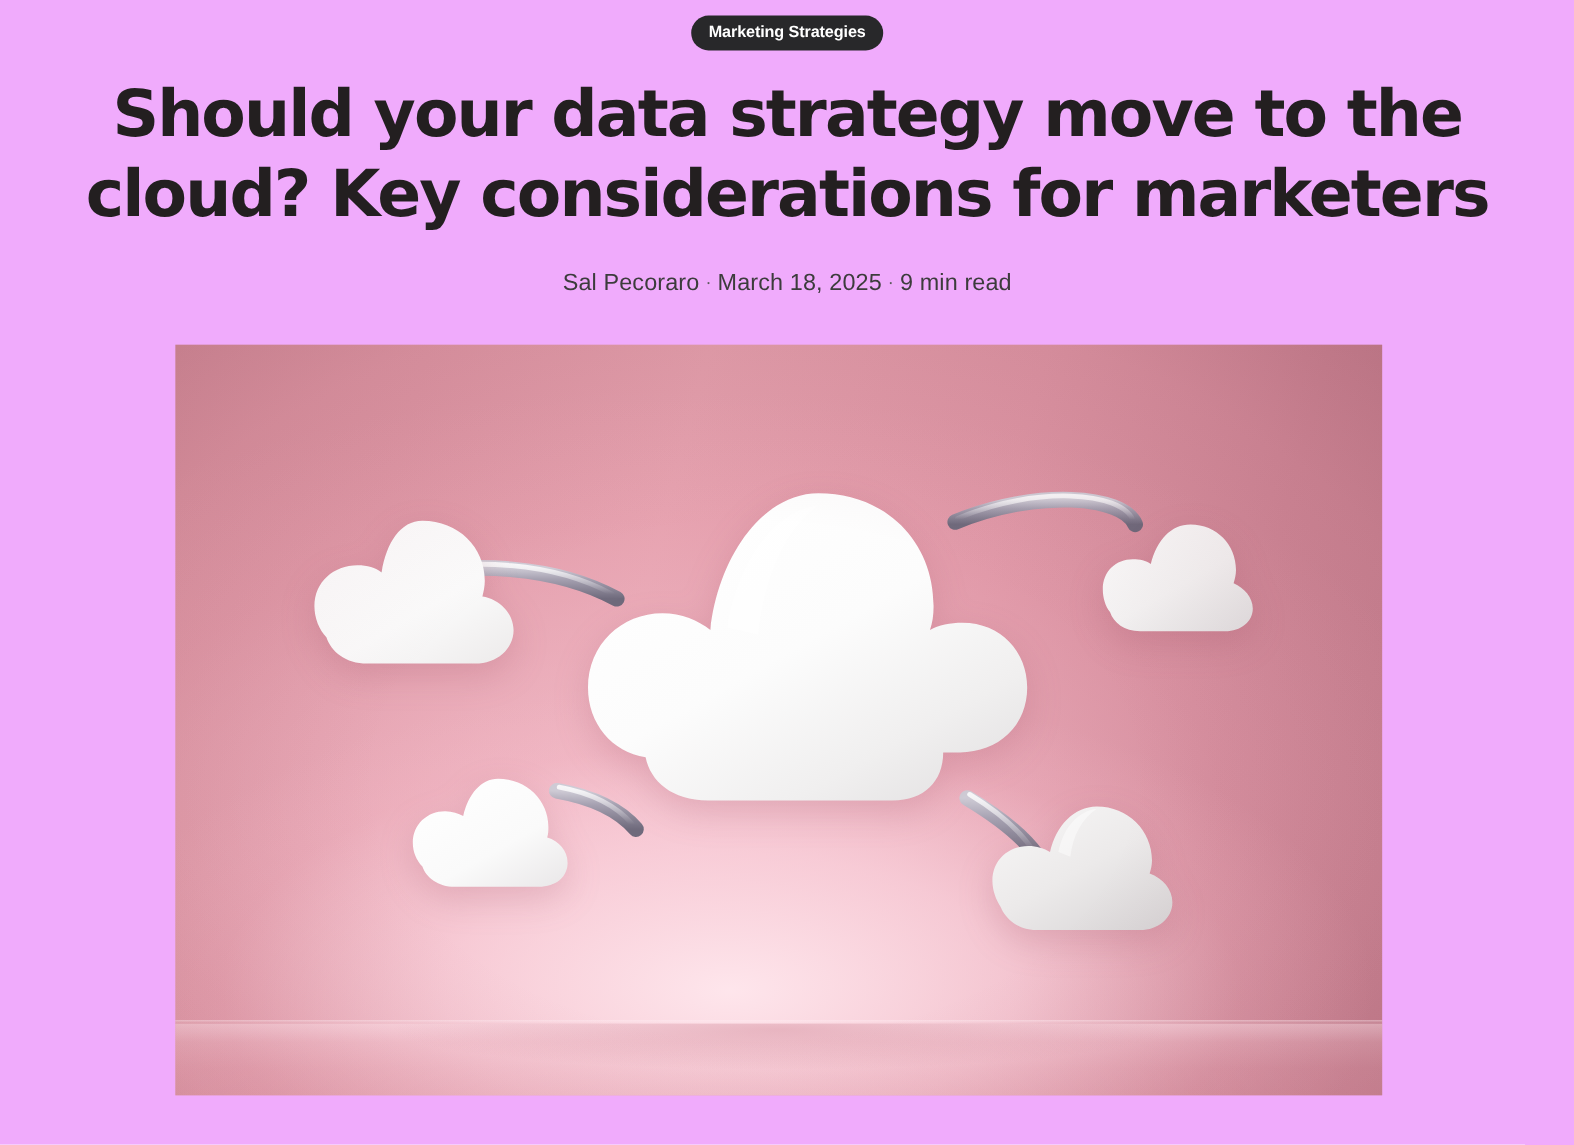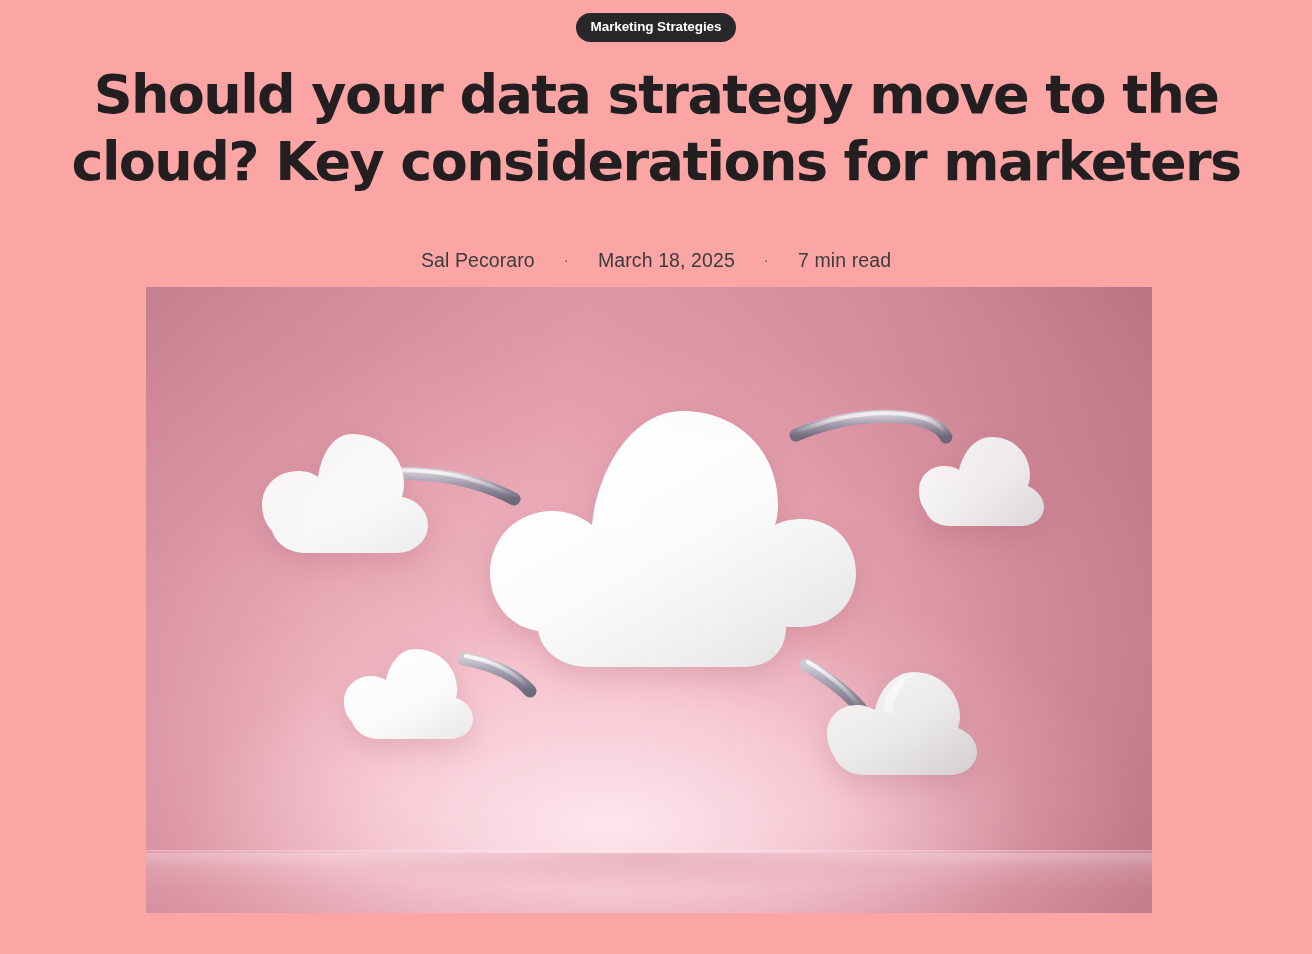--- a/index.html
+++ b/index.html
@@ -10,21 +10,21 @@
     height: 954px;
     background: #ffffff;
     font-family: "Liberation Sans", sans-serif;
     overflow: hidden;
   }
 
   .page {
     position: relative;
     width: 1312px;
     height: 954px;
-    background: #fca5a5;
+    background: #f0abfc;
   }
 
   
   .badge-row {
     position: absolute;
     top: 13px;
     left: 0;
     width: 1312px;
     display: flex;
     justify-content: center;
@@ -61,26 +61,25 @@
 
   
   .byline {
     position: absolute;
     top: 227px;
     left: 0;
     width: 1312px;
     display: flex;
     justify-content: center;
     align-items: center;
-    gap: 29px;
+    gap: 5px;
     color: #3c3c3c;
     font-size: 19.5px;
     line-height: 1;
     letter-spacing: 0.1px;
-    margin-top: 24px;
   }
 
   .byline .sep {
     color: #5a5a5a;
     font-size: 15px;
     position: relative;
     top: -1px;
   }
 
   
@@ -179,21 +178,21 @@
     <span class="badge">Marketing Strategies</span>
   </div>
 
   <h1 class="title">Should your data strategy move to the cloud? Key considerations for marketers</h1>
 
   <div class="byline">
     <span>Sal Pecoraro</span>
     <span class="sep">·</span>
     <span>March 18, 2025</span>
     <span class="sep">·</span>
-    <span>7 min read</span>
+    <span>9 min read</span>
   </div>
 
   <div class="hero">
     <div class="hero-canvas"></div>
     <div class="hero-horizon"></div>
     <div class="hero-floor"></div>
 
     <svg class="tubes" viewBox="0 0 1006 626" preserveAspectRatio="none">
       <defs>
         <linearGradient id="tubeGrad" x1="0" y1="0" x2="0" y2="1">

